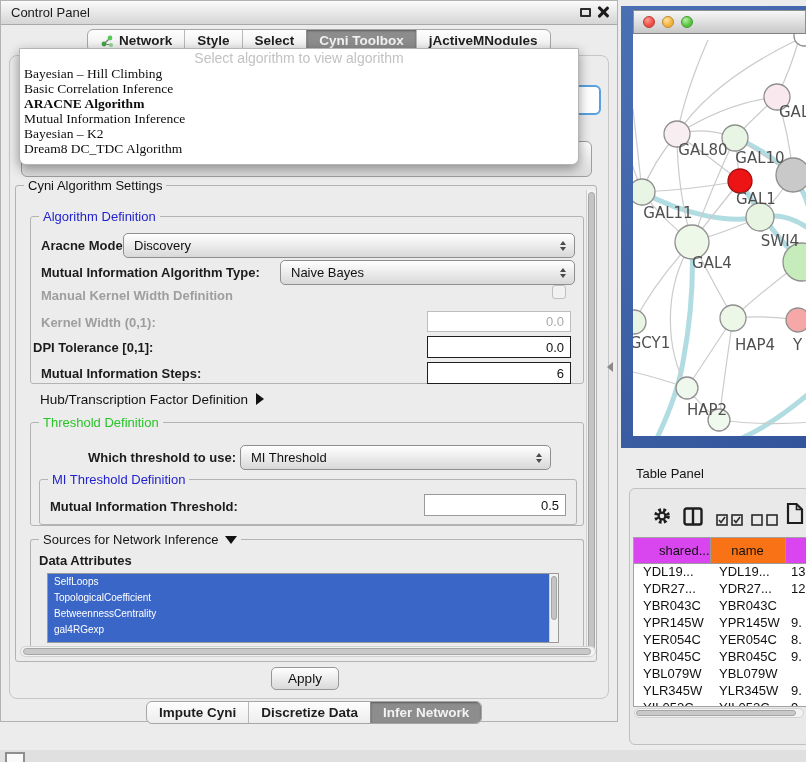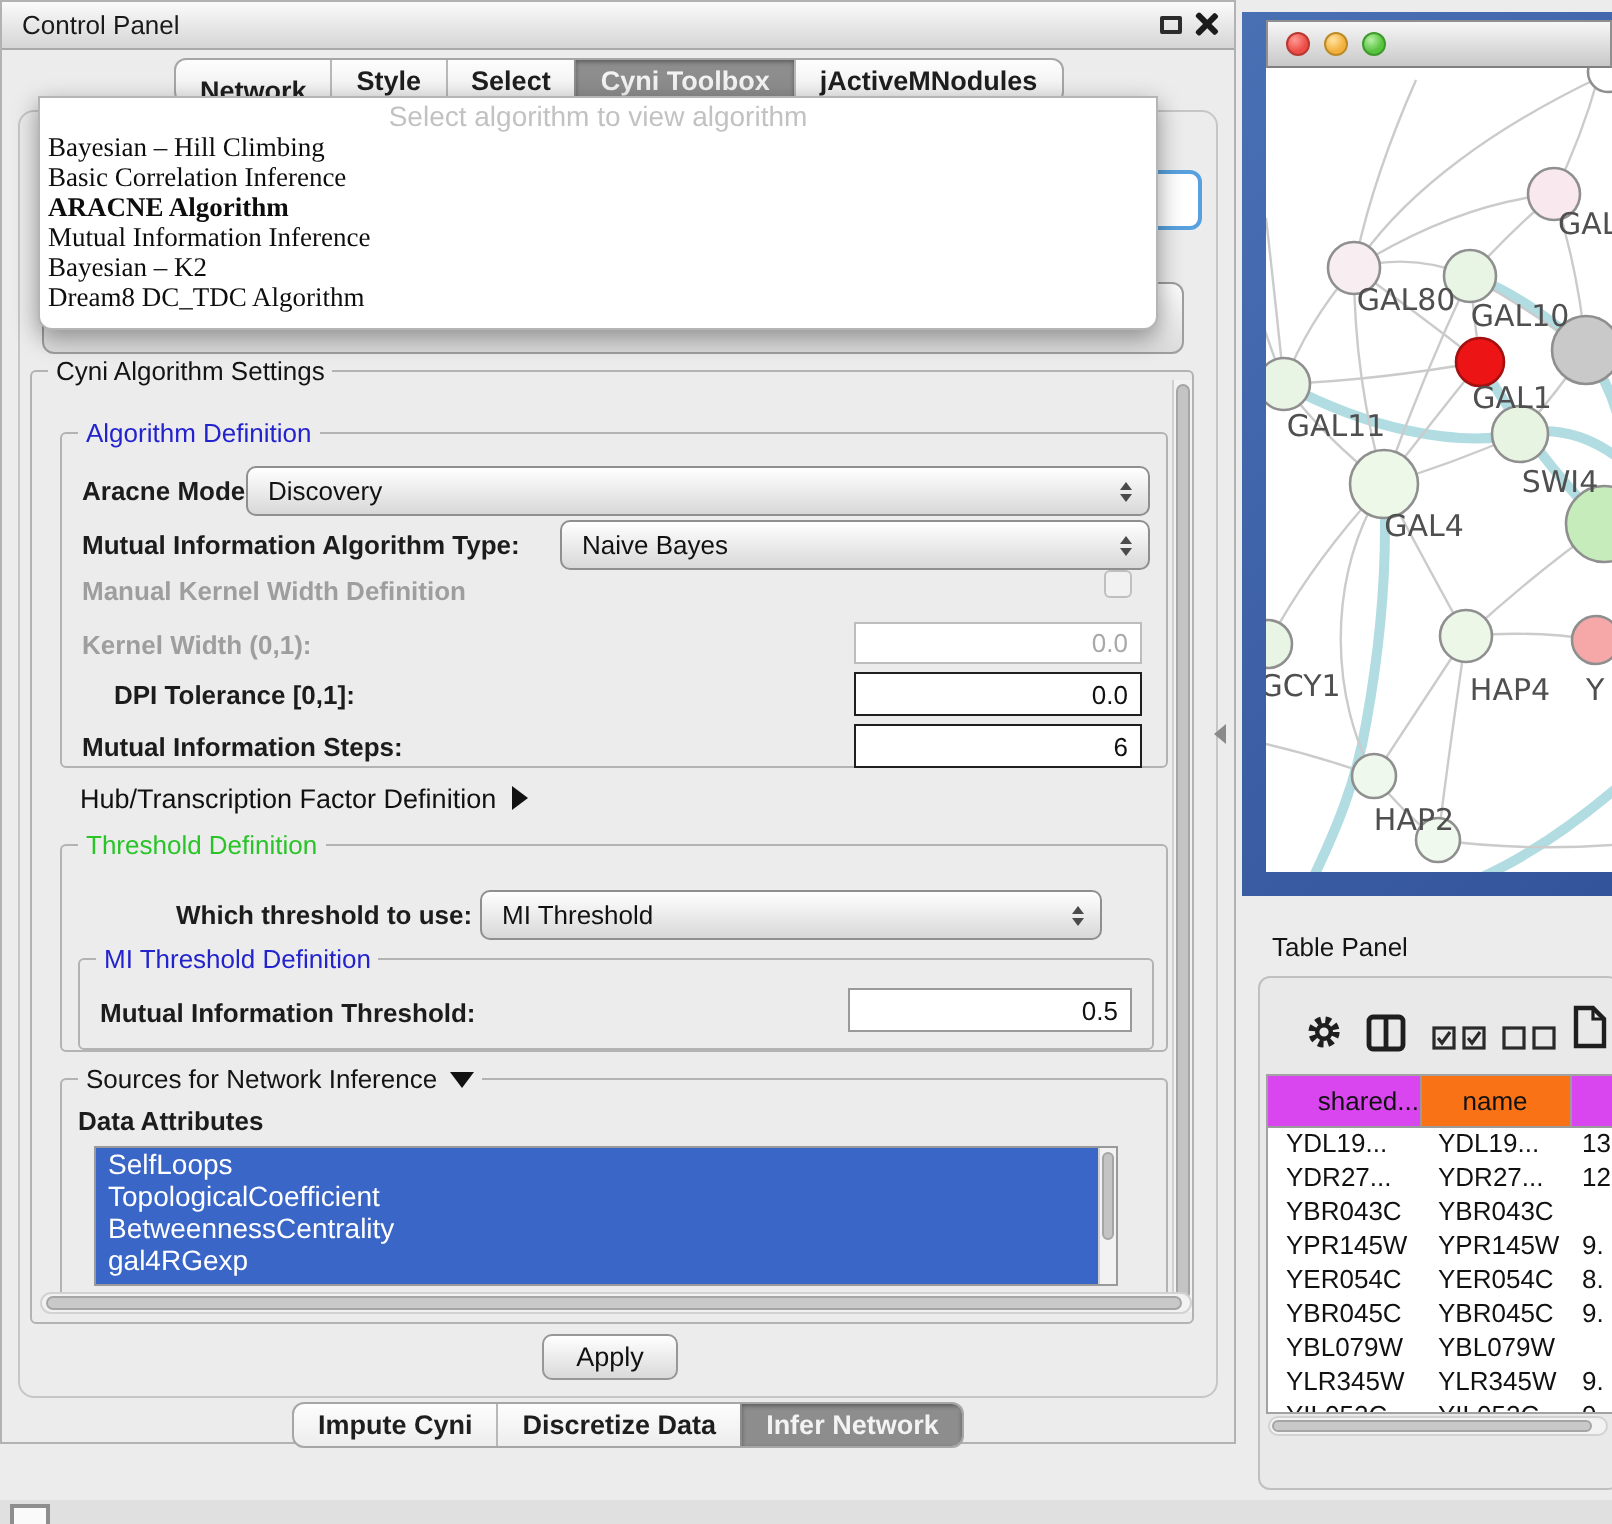--- a/index.html
+++ b/index.html
@@ -15,21 +15,21 @@
   .cp-title { left:10px; top:0; height:24px; line-height:24px; font-size:13px; color:#1a1a1a; }
   .cp-float { right:26px; top:7px; width:11px; height:9px; border:2px solid #2c2c2c; border-radius:1px; background:transparent; }
   .cp-close { right:8px; top:5px; width:12px; height:12px; }
   .cp-close .bar { position:absolute; left:5px; top:-1px; width:2.6px; height:14px; background:#1b1b1b; border-radius:1px; }
   .cp-close .bar.b1 { transform:rotate(45deg); } .cp-close .bar.b2 { transform:rotate(-45deg); }
 
   
   .seg-tabs { display:flex; height:23px; border:1px solid #a6a6a6; border-radius:6px; overflow:hidden;
       background:linear-gradient(#fdfdfd,#ededed); }
   .seg { display:flex; align-items:center; gap:5px; padding:0 12px; font-size:13.5px; font-weight:600; color:#1e1e1e;
-      border-left:1px solid #b8b8b8; height:100%; line-height:22px; white-space:nowrap;flex-direction:column; }
+      border-left:1px solid #b8b8b8; height:100%; line-height:22px; white-space:nowrap; }
   .seg:first-child { border-left:none; }
   .seg.selected { background:#8d8d8d; color:#f3f3f3; border-left-color:#8d8d8d; box-shadow:inset 0 1px 2px rgba(0,0,0,.35); }
 
   
   .content-frame { left:8px; top:54px; width:600px; height:644px; border:1px solid #c6c6c6; border-radius:8px; background:#ececec; }
   .frag-wide { left:20px; top:140px; width:571px; height:36px; border:1px solid #9e9e9e; border-radius:6px;
       background:linear-gradient(#fdfdfd,#dcdcdc); }
   .frag-blue { left:546px; top:84px; width:54px; height:30px; border:2px solid #58a1de; border-radius:6px; background:#fff; }
 
   
@@ -57,21 +57,21 @@
   .tfield { background:#fff; font-size:13px; color:#111; display:flex; align-items:center; justify-content:flex-end; padding-right:6px; }
   .tfield.strong { border:1.5px solid #1f1f1f; }
   .tfield.soft { border:1px solid #9a9a9a; }
   .tfield.disabled { border:1px solid #bdbdbd; color:#a9a9a9; }
   .checkbox { width:14px; height:14px; border:1px solid #bfbfbf; border-radius:3px; background:#f1f1f1; }
 
   .tri-right { width:0; height:0; border-top:6px solid transparent; border-bottom:6px solid transparent; border-left:8px solid #111; display:inline-block; }
   .tri-down-big { width:0; height:0; border-left:6.5px solid transparent; border-right:6.5px solid transparent; border-top:8px solid #111; display:inline-block; }
 
   .listbox { background:#fff; border:1px solid #9a9a9a; overflow:hidden; }
-  .litem { height:16px; line-height:16px; background:#3a66c8; color:#fff; font-size:14px; padding-left:6px; white-space:nowrap; }
+  .litem { height:16px; line-height:16px; background:#3a66c8; color:#fff; font-size:10px; padding-left:6px; white-space:nowrap; }
   .scroll-v { background:#f2f2f2; border-left:1px solid #d0d0d0; }
   .thumb-v { position:absolute; left:1px; width:7px; background:#c4c4c4; border:1px solid #a5a5a5; border-radius:4px; }
   .scroll-h { background:#f2f2f2; border:1px solid #d2d2d2; border-radius:6px; }
   .thumb-h { position:absolute; top:1px; height:7px; background:#c9c9c9; border:1px solid #a5a5a5; border-radius:4px; }
 
   .btn { display:flex; align-items:center; justify-content:center; background:linear-gradient(#ffffff,#d9d9d9);
       border:1px solid #979797; border-radius:5px; font-size:13.5px; color:#111; }
 
   
   .net-window { left:621px; top:6px; width:185px; height:442px; background:linear-gradient(135deg,#4a70b4,#33549a); }
@@ -188,21 +188,21 @@
         </div>
 
         <span class="abs flabel disabled" style="left:10px; top:71px;">Manual Kernel Width Definition</span>
         <div class="abs checkbox" style="left:521px; top:68px;"></div>
 
         <span class="abs flabel disabled" style="left:10px; top:98px;">Kernel Width (0,1):</span>
         <div class="abs tfield disabled" style="left:396px; top:94px; width:144px; height:21px;">
           <span>0.0</span>
         </div>
 
-        <span class="abs flabel" style="left:26px; top:123px;text-align:right;">DPI Tolerance [0,1]:</span>
+        <span class="abs flabel" style="left:2px; top:123px;text-align:right;">DPI Tolerance [0,1]:</span>
         <div class="abs tfield strong" style="left:396px; top:119px; width:144px; height:22px;">
           <span>0.0</span>
         </div>
 
         <span class="abs flabel" style="left:10px; top:149px;">Mutual Information Steps:</span>
         <div class="abs tfield strong" style="left:396px; top:145px; width:144px; height:22px;">
           <span>6</span>
         </div>
       </div>
 

